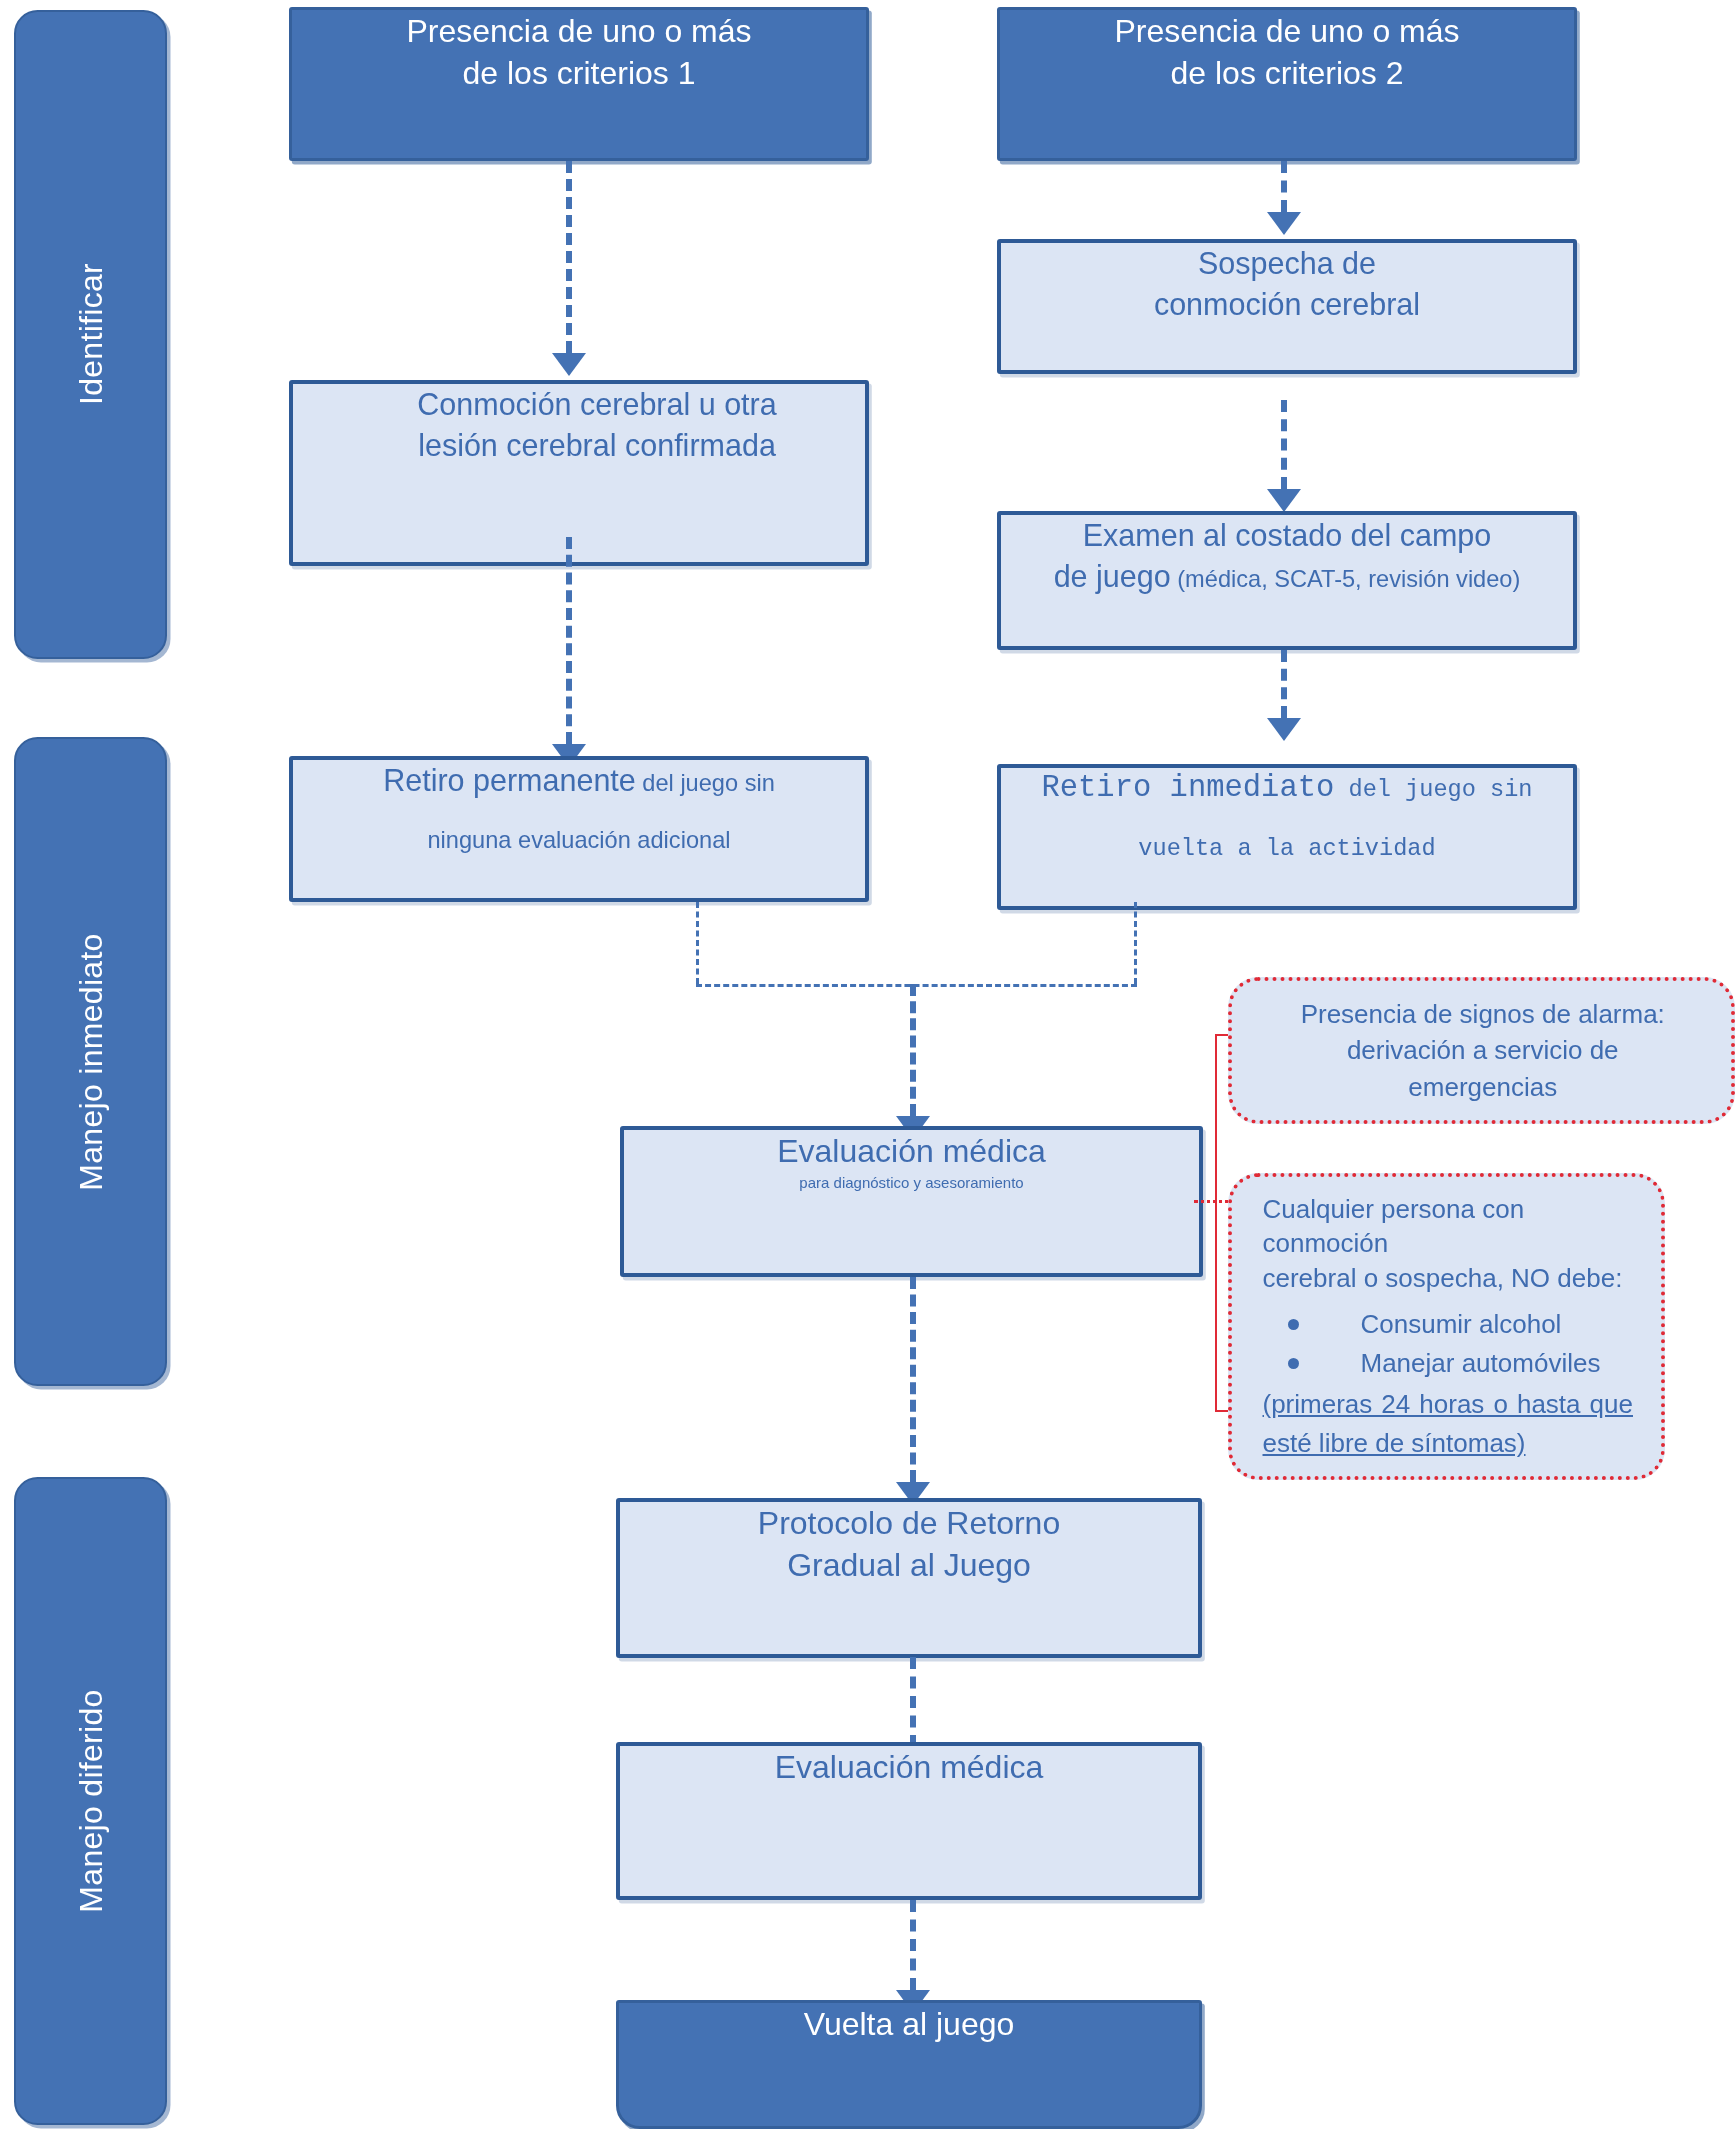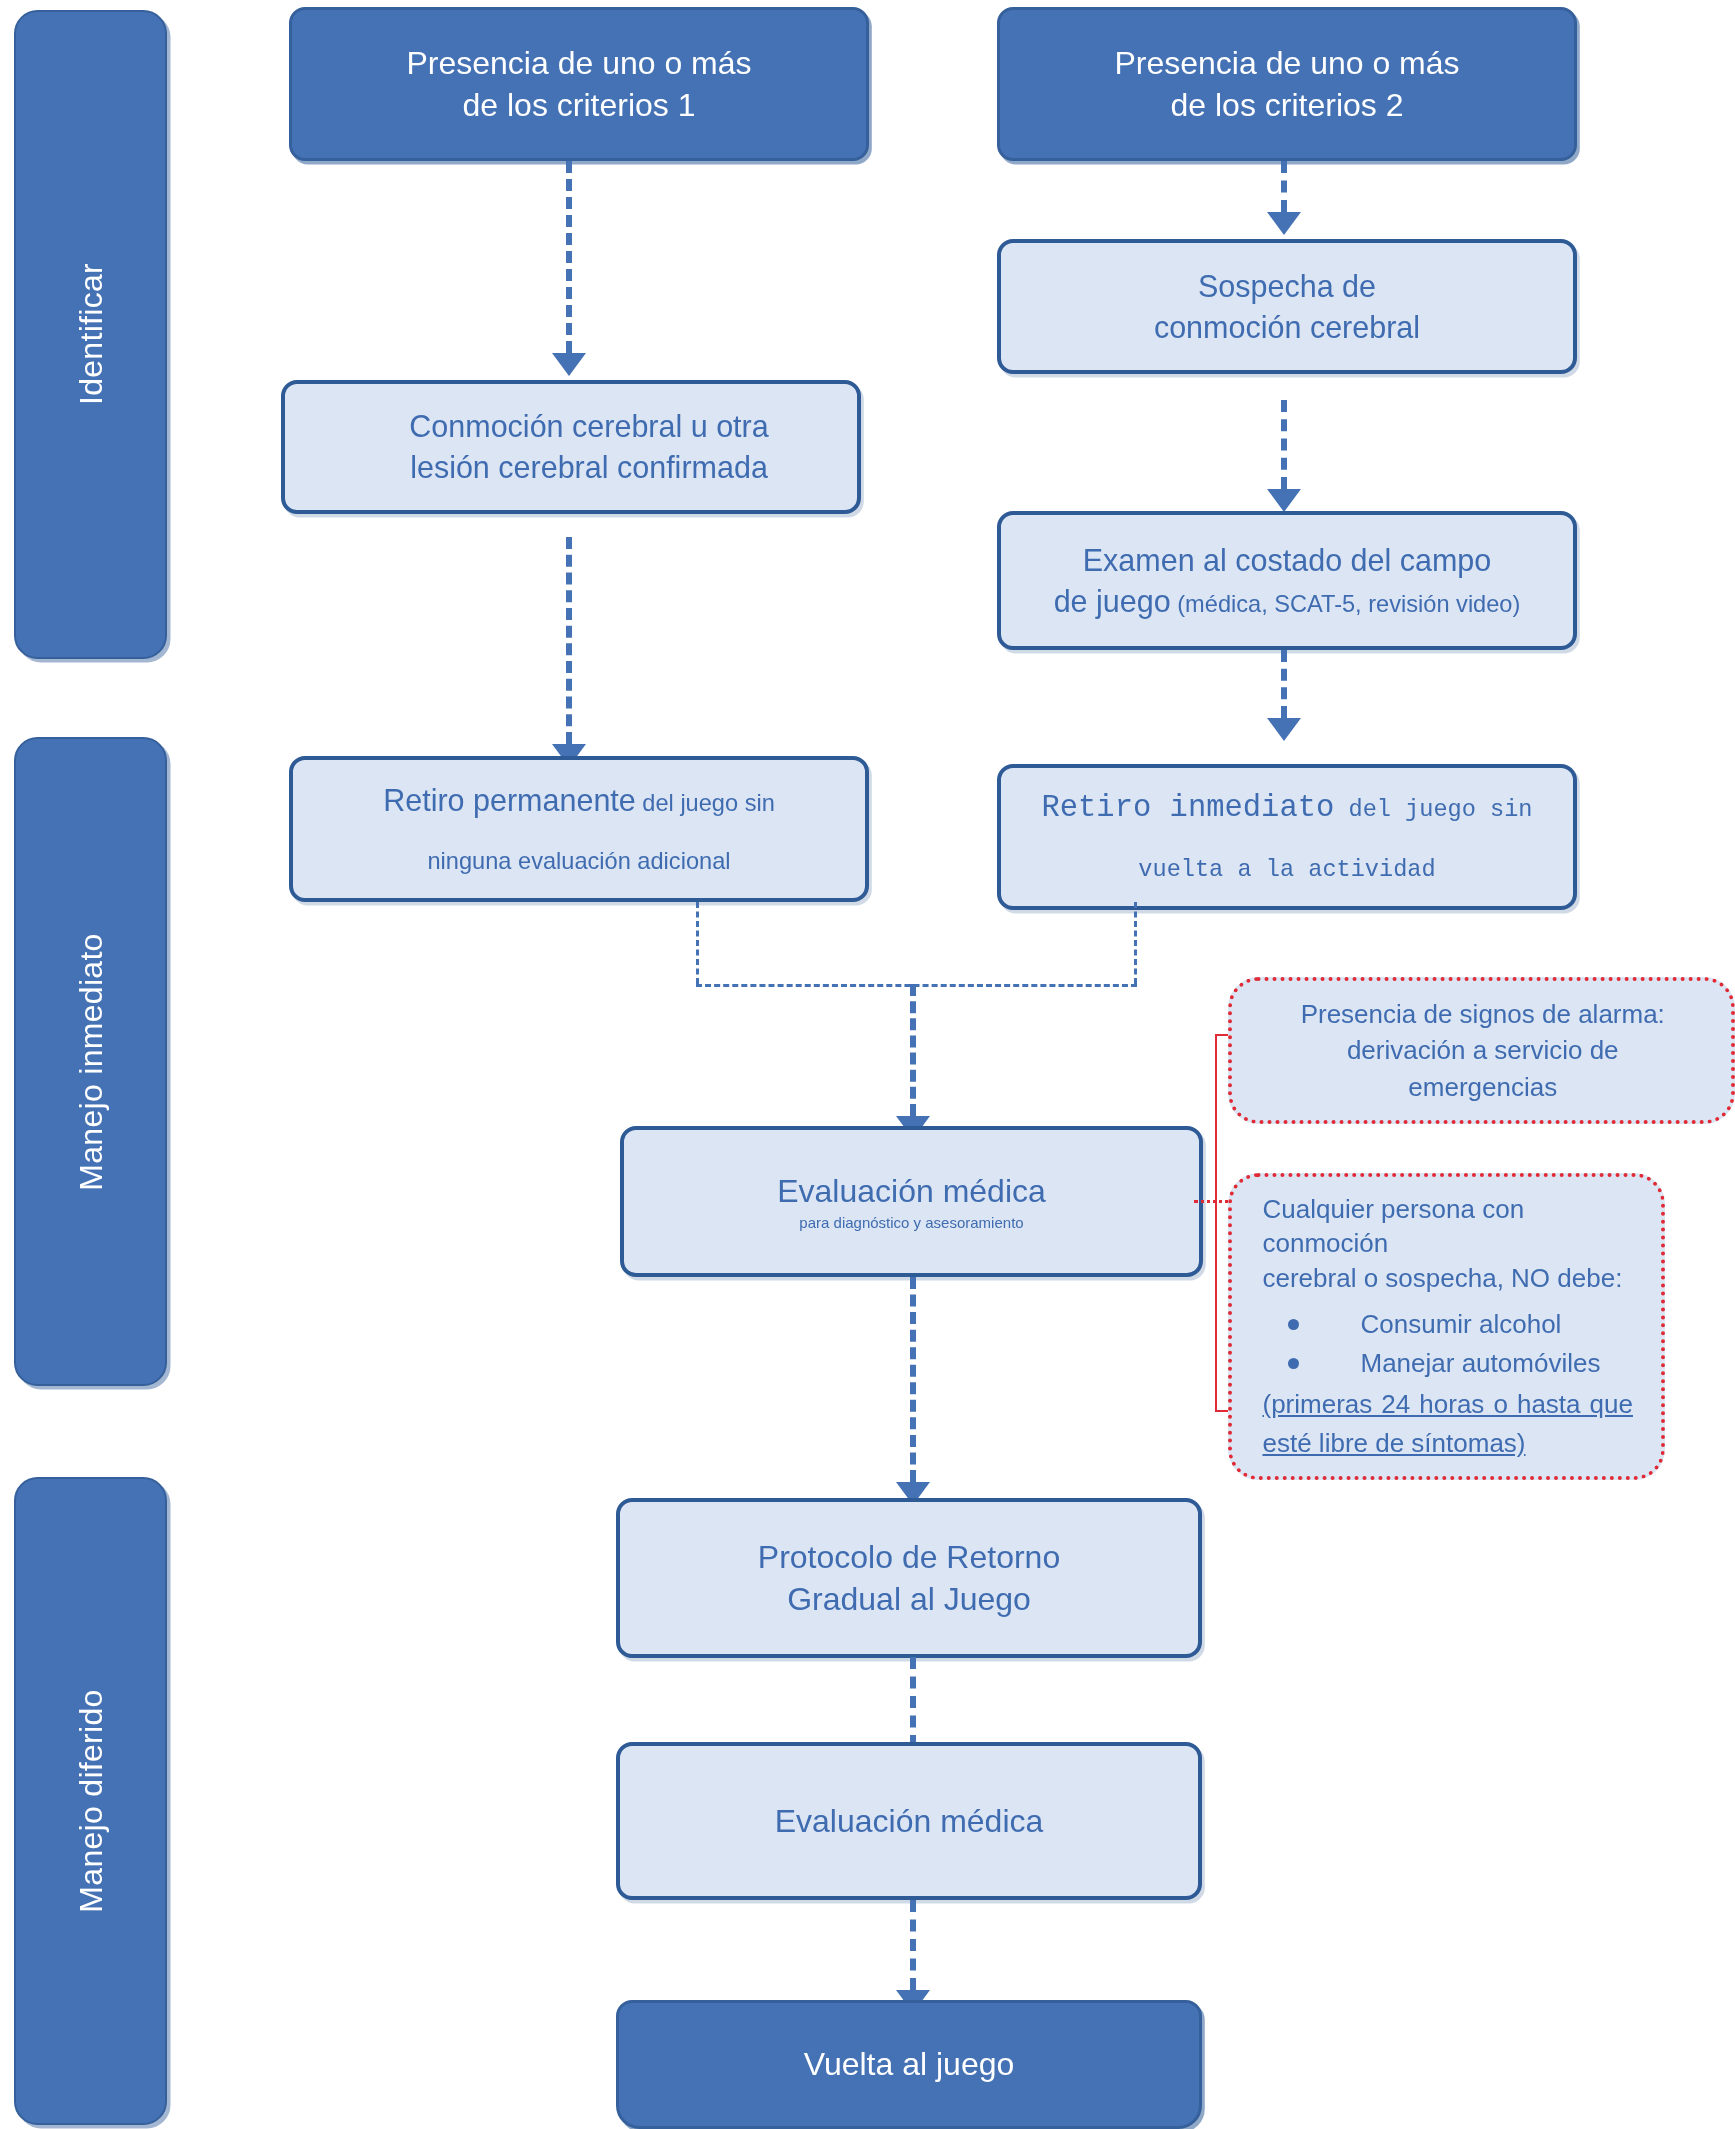--- a/index.html
+++ b/index.html
@@ -16,23 +16,22 @@
     overflow:hidden;
   }
 
   
   .node{
     position:absolute;
     box-sizing:border-box;
     display:flex;
     flex-direction:column;
     align-items:center;
-    justify-content:center;
     text-align:center;
-    border-radius:16px;
+    border-radius:3px;
   }
   .node-dark{
     background:#4472B4;
     border:3.5px solid #35609B;
     color:#ffffff;
     box-shadow:2.8px 3.5px 0 0 rgba(53,96,155,0.55);
   }
   .node-light{
     background:#DCE5F4;
     border:4.2px solid #2E5A96;
@@ -161,21 +160,21 @@
     <span class="ln t-big">Presencia de uno o más</span>
     <span class="ln t-big">de los criterios 2</span>
   </div>
 
   <div class="vline" style="left:566px;top:161px;height:192px;"></div>
   <div class="arrow" style="left:552px;top:353px;"></div>
 
   <div class="vline" style="left:1281px;top:161px;height:51px;"></div>
   <div class="arrow" style="left:1267px;top:212px;"></div>
 
-  <div class="node node-light" style="left:281px;top:380px;width:580px;height:134px;padding-left:36px;">
+  <div class="node node-light" style="left:289px;top:380px;width:580px;height:186px;padding-left:36px;">
     <span class="ln t-mid">Conmoción cerebral u otra</span>
     <span class="ln t-mid">lesión cerebral confirmada</span>
   </div>
 
   <div class="node node-light" style="left:997px;top:239px;width:580px;height:135px;">
     <span class="ln t-mid">Sospecha de</span>
     <span class="ln t-mid">conmoción cerebral</span>
   </div>
 
   <div class="vline" style="left:1281px;top:400px;height:89px;"></div>

